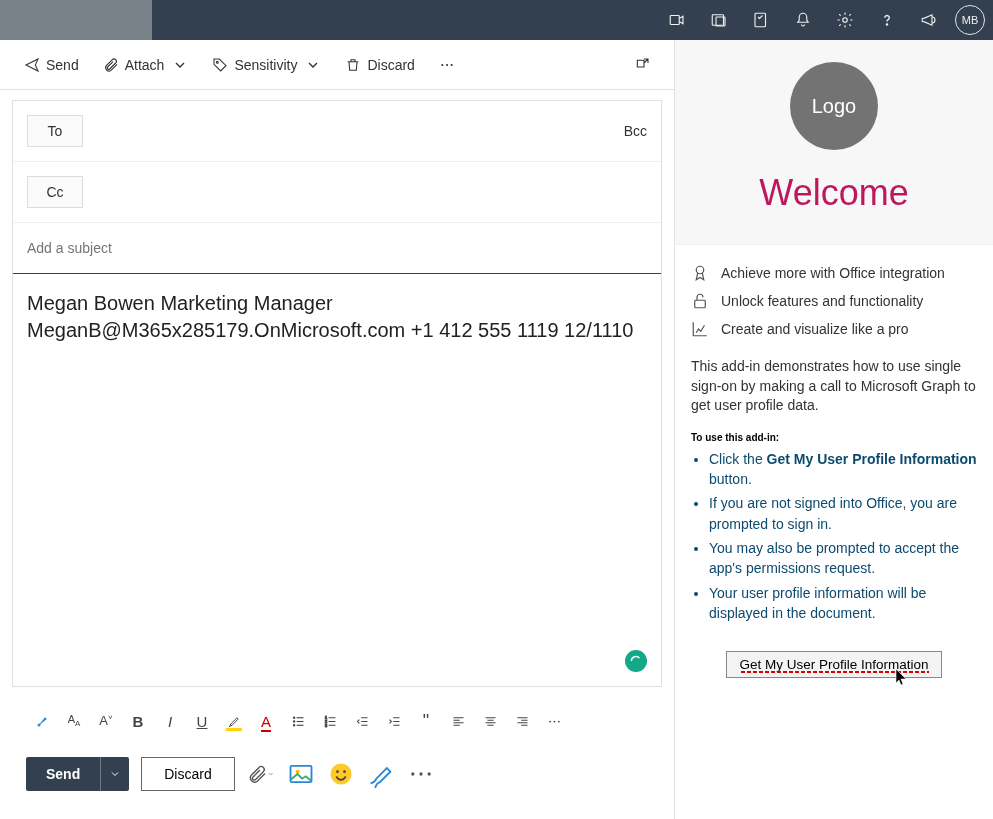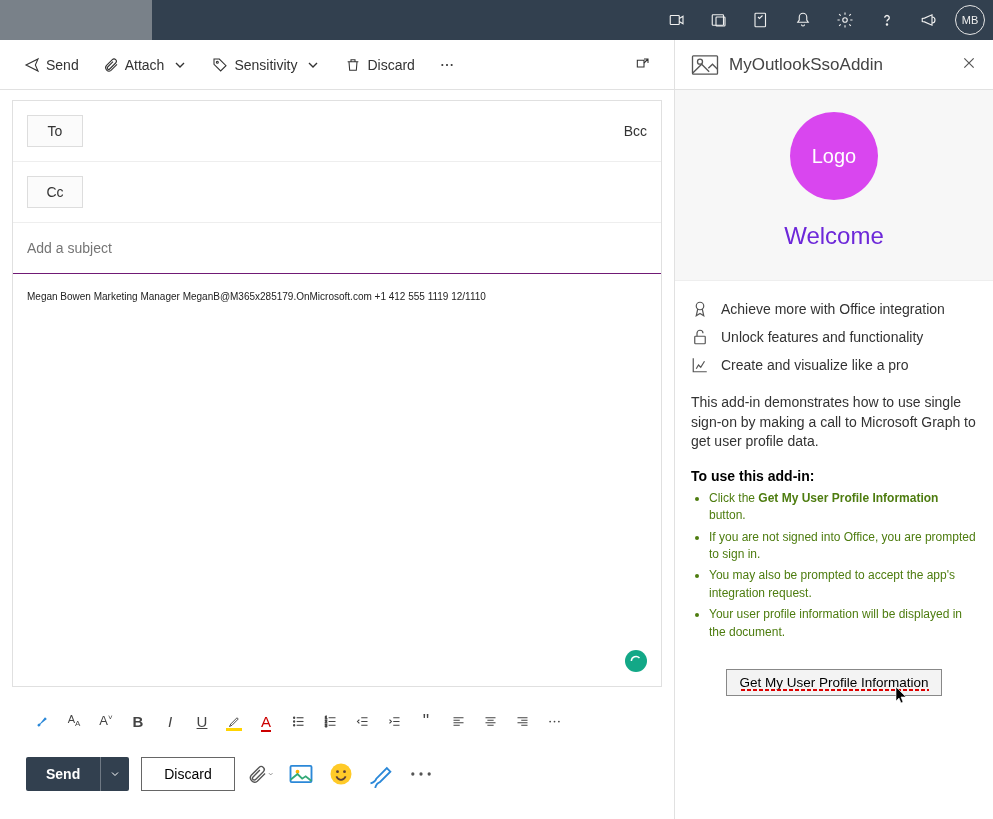--- a/index.html
+++ b/index.html
@@ -56,21 +56,21 @@
     .rc-btn {
       min-width: 56px; height: 32px; background: #fbfbfb; border: 1px solid #ddd;
       display: flex; align-items: center; justify-content: center;
       font-size: 14px; color: #333; cursor: pointer;
     }
     .rc-input { flex: 1; margin: 0 10px; border: none; outline: none; font-size: 14px; }
     .bcc { color: #333; font-size: 14px; cursor: pointer; }
     .subj-row { padding: 16px 14px; border-bottom: 1px solid #701a75; }
     .subj-input { width: 100%; border: none; outline: none; font-size: 14px; color: #666; }
     .body-row { flex:1; padding: 16px 14px; position: relative; }
-    .body-text { font-size: 10px; color: #222; line-height: 1.35; }
+    .body-text { font-size: 20px; color: #222; line-height: 1.35; }
     .sync-dot {
       position: absolute; bottom: 14px; right: 14px; width: 22px; height: 22px;
       border-radius: 50%; background: #13a887; display:flex; align-items:center; justify-content:center;
     }
     .sync-dot svg { width: 14px; height: 14px; color:#fff; }
     .fmt-bar {
       display: flex; align-items: center; gap: 0; padding: 10px 14px; margin-top:8px;
     }
     .fmt-btn {
       width: 32px; height: 32px; display:flex; align-items:center; justify-content:center;
@@ -97,31 +97,31 @@
       height:50px; display:flex; align-items:center; padding:0 16px; border-bottom:1px solid #e1e1e1;
       gap:10px;
     }
     .addin-header-icon { width:28px; height:20px; color:#555; }
     .addin-title { font-size:17px; color:#444; flex:1; }
     .addin-close { cursor:pointer; color:#555; }
     .addin-hero {
       background:#f7f7f7; padding: 22px 10px 30px; text-align:center; border-bottom:1px solid #eee;
     }
     .logo-circle {
-      width:88px; height:88px; border-radius:50%; background:#d946ef; color:#fff;
+      width:88px; height:88px; border-radius:50%; background:#737373; color:#fff;
       display:flex; align-items:center; justify-content:center; margin:0 auto 22px;
       font-size:20px; font-family: 'Segoe UI Light','Segoe UI',sans-serif; font-weight:300;
     }
-    .welcome { font-size:24px; color:#6d28d9; font-weight:300; }
+    .welcome { font-size:36px; color:#be185d; font-weight:300; }
     .features { padding: 14px 16px 6px; }
     .feat { display:flex; gap:12px; align-items:center; font-size:14px; color:#333; padding:5px 0; }
     .feat svg { width:18px; height:18px; color:#555; flex-shrink:0; }
     .addin-desc { padding: 8px 16px; font-size:14px; color:#333; line-height:1.4; }
-    .addin-instr-h { padding: 8px 16px 4px; font-size:14px; font-weight:600; }
-    .addin-list { padding: 2px 16px 10px 34px; font-size:12px; color:#4d7c0f; line-height:1.45; }
+    .addin-instr-h { padding: 8px 16px 4px; font-size:10px; font-weight:600; }
+    .addin-list { padding: 2px 16px 10px 34px; font-size:14px; color:#0c4a6e; line-height:1.45; }
     .addin-list li { margin-bottom:4px; }
     .addin-cta { text-align:center; padding: 14px; }
     .cta-btn {
       border:1px solid #888; background:#f3f3f3; padding:5px 12px; font-size:13.5px; cursor:pointer;
       position:relative;
     }
     .cursor-arrow { position:absolute; bottom:-9px; right:32px; }
     .under-red { position: relative; }
     .under-red::after {
       content:""; position:absolute; left:0; right:0; bottom:-1px; height:2px;
@@ -386,31 +386,20 @@
                 <circle cx="5" cy="12" r="1.4"></circle>
                 <circle cx="12" cy="12" r="1.4"></circle>
                 <circle cx="19" cy="12" r="1.4"></circle>
               </svg>
             </div>
         </div>
       </div>
     </div>
 
     <div class="addin-panel">
-      <div class="addin-header">
-        <svg class="addin-header-icon" viewBox="0 0 32 24" fill="none" stroke="currentColor" stroke-width="1.6">
-            <rect x="1" y="1" width="30" height="22" rx="1"></rect>
-            <circle cx="10" cy="8" r="3"></circle>
-            <path d="M1 22l11-11 9 9M20 16l5-5 6 6"></path>
-          </svg>
-        <div class="addin-title">MyOutlookSsoAddin</div>
-        <div class="addin-close"><svg viewBox="0 0 24 24" width="16" height="16" fill="none" stroke="currentColor" stroke-width="1.8">
-              <path d="M5 5l14 14M19 5L5 19"></path>
-            </svg></div>
-      </div>
       <div class="addin-hero">
         <div class="logo-circle">Logo</div>
         <div class="welcome">Welcome</div>
       </div>
       <div class="features">
         <div class="feat">
             <svg viewBox="0 0 24 24" fill="none" stroke="currentColor" stroke-width="1.6">
               <circle cx="12" cy="8" r="5"></circle>
               <path d="M9 12l-2 9 5-3 5 3-2-9"></path>
             </svg>
@@ -429,21 +418,21 @@
               <path d="M7 17l3-5 3 3 5-8"></path>
             </svg>
             <span>Create and visualize like a pro</span>
           </div>
       </div>
       <div class="addin-desc">This add-in demonstrates how to use single sign-on by making a call to Microsoft Graph to get user profile data.</div>
       <div class="addin-instr-h">To use this add-in:</div>
       <ul class="addin-list">
         <li><span>Click the </span><b>Get My User Profile Information</b><span> button.</span></li>
         <li>If you are not signed into Office, you are prompted to sign in.</li>
-        <li>You may also be prompted to accept the app's integration request.</li>
+        <li>You may also be prompted to accept the app's permissions request.</li>
         <li>Your user profile information will be displayed in the document.</li>
       </ul>
       <div class="addin-cta">
         <button class="cta-btn">
           <span class="under-red">Get My User Profile Information</span>
           <svg class="cursor-arrow" width="14" height="18" viewBox="0 0 14 18">
               <path d="M1 1l0 14 3-3 2 5 2-1-2-5 5 0z" fill="#000" stroke="#fff" stroke-width="0.6"></path>
             </svg>
         </button>
       </div>

